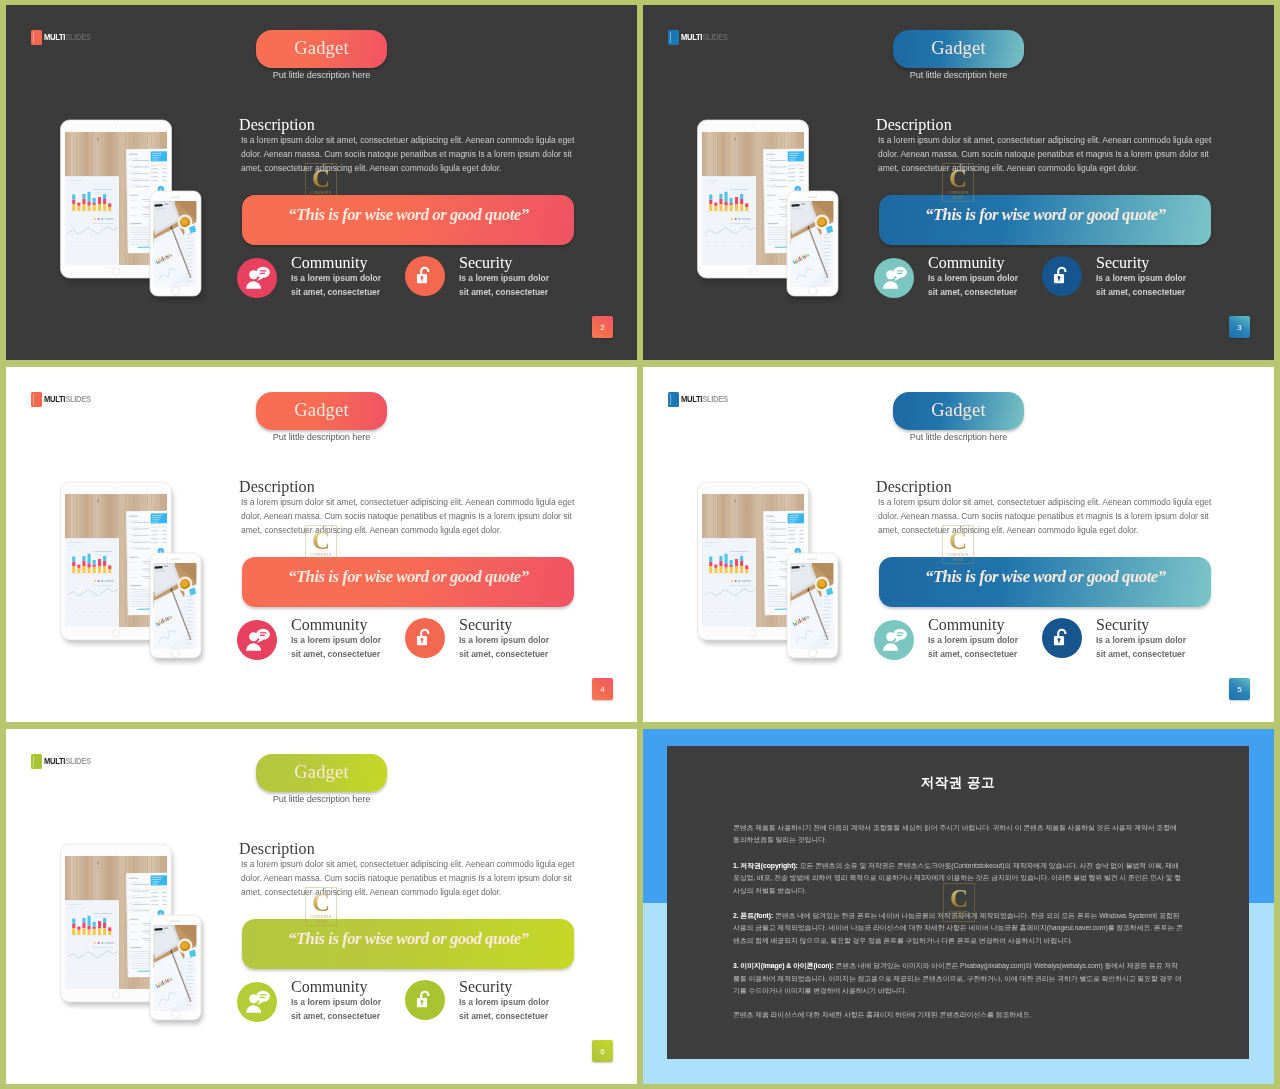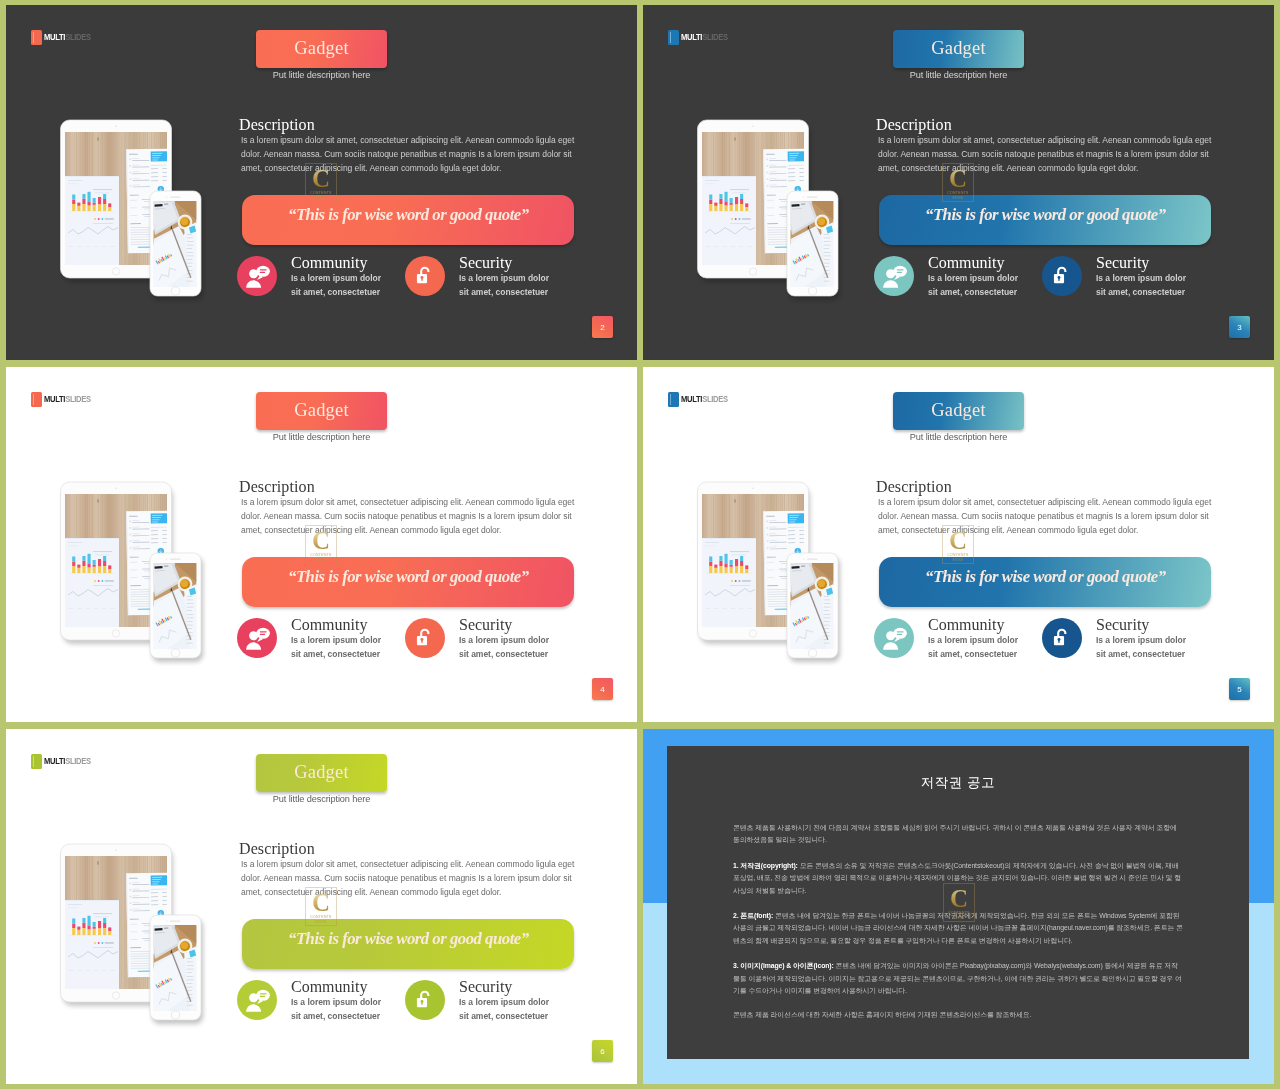--- a/index.html
+++ b/index.html
@@ -12,36 +12,36 @@
 
 
 .logo{position:absolute;left:24.5px;top:25px;display:flex;align-items:center;gap:2px;}
 .logo-mark{width:11.5px;height:15px;border-radius:1.5px;position:relative;flex:none;}
 .logo-mark::after{content:"";position:absolute;left:2.5px;top:2px;width:5px;height:11px;border-left:1.2px solid rgba(255,255,255,.4);}
 .logo-text{font-size:7.6px;letter-spacing:-0.3px;font-weight:700;line-height:1;white-space:nowrap;transform:scaleY(1.1);}
 .logo-text .b{}
 .logo-text .l{opacity:.55;}
 
 
-.title-btn{position:absolute;left:250px;top:24.5px;width:131px;height:38px;border-radius:4px;display:flex;align-items:center;justify-content:center;box-shadow:0 2px 3px rgba(0,0,0,.25);}
+.title-btn{position:absolute;left:250px;top:24.5px;width:131px;height:38px;border-radius:16px;display:flex;align-items:center;justify-content:center;box-shadow:0 2px 3px rgba(0,0,0,.25);}
 .title-btn span{font-family:"Liberation Serif",serif;font-size:18.5px;color:#fde8dd;letter-spacing:0.2px;font-weight:400;}
 .subtitle{position:absolute;left:250px;top:65px;width:131px;text-align:center;font-size:9.2px;letter-spacing:-0.12px;}
 
 
 .device{position:absolute;left:49px;top:108px;width:152px;height:194px;}
 .devsvg{display:block;}
 
 
 .desc-h{position:absolute;left:233px;top:111px;font-family:"Liberation Serif",serif;font-size:16px;font-weight:400;letter-spacing:0.1px;}
 .body-p{position:absolute;left:235px;top:128px;width:338px;font-size:8.5px;line-height:14.1px;letter-spacing:-0.04px;}
 .quote{position:absolute;left:236px;top:190px;width:332px;height:50px;border-radius:13px;display:flex;align-items:flex-start;justify-content:center;padding-top:9px;box-sizing:border-box;box-shadow:0 2px 3px rgba(0,0,0,.22);}
 .quote span{font-family:"Liberation Serif",serif;font-style:italic;font-weight:700;font-size:17.4px;color:#fce9de;letter-spacing:-0.5px;display:inline-block;transform:scaleX(0.96);}
 
 .feat{position:absolute;top:251px;display:flex;gap:14px;}
-.feat.f1{left:231px;}
+.feat.f1{left:231px;align-items:center;}
 .feat.f2{left:399px;}
 .feat-ic{width:40px;height:40px;border-radius:50%;flex:none;display:flex;align-items:center;justify-content:center;}
 .feat-tx{margin-top:-2px;}
 .feat-t{font-family:"Liberation Serif",serif;font-size:16px;line-height:17px;}
 .feat-d{font-size:8.5px;line-height:14.2px;letter-spacing:-0.03px;}
 
 .pagenum{position:absolute;left:586px;top:311px;width:21px;height:22px;border-radius:2px;display:flex;align-items:center;justify-content:center;font-size:8px;color:#ffffff;font-weight:400;box-shadow:0 1px 2px rgba(0,0,0,.22);}
 
 
 .wm{position:absolute;width:32px;height:39px;border:1px solid rgba(176,146,72,.42);box-sizing:border-box;display:flex;flex-direction:column;align-items:center;padding-top:3px;opacity:.85;}
@@ -68,21 +68,21 @@
 .light .desc-h{color:#3a3a3a;}
 .light .body-p{color:#6a6a6a;}
 .light .feat-t{color:#3a3a3a;}
 .light .feat-d{color:#6a6a6a;}
 
 
 .notice{background:#ade0fa;}
 .nb-top{position:absolute;left:0;top:0;width:631px;height:174px;background:#42a0f2;}
 .nb-bot{position:absolute;left:0;top:174px;width:631px;height:181px;background:#ade0fa;}
 .npanel{position:absolute;left:24px;top:17px;width:582px;height:313px;background:#3e3e3e;box-sizing:border-box;padding:0 66px;}
-.ntitle{color:#fff;font-size:13.5px;font-weight:400;text-align:center;letter-spacing:.5px;margin-top:28px;}
+.ntitle{color:#fff;font-size:13.5px;font-weight:700;text-align:center;letter-spacing:.5px;margin-top:28px;}
 .nintro{color:#c6c6c6;font-size:6.9px;line-height:12.4px;margin-top:30px;letter-spacing:-0.1px;}
 .nitem{color:#c6c6c6;font-size:6.9px;line-height:12.4px;margin-top:13px;letter-spacing:-0.1px;}
 .nitem b{color:#ffffff;font-weight:700;}
 .nfoot{color:#c6c6c6;font-size:6.9px;line-height:12.4px;margin-top:12px;letter-spacing:-0.1px;}
 .wmn{}
 
 </style>
 </head>
 <body>
 

